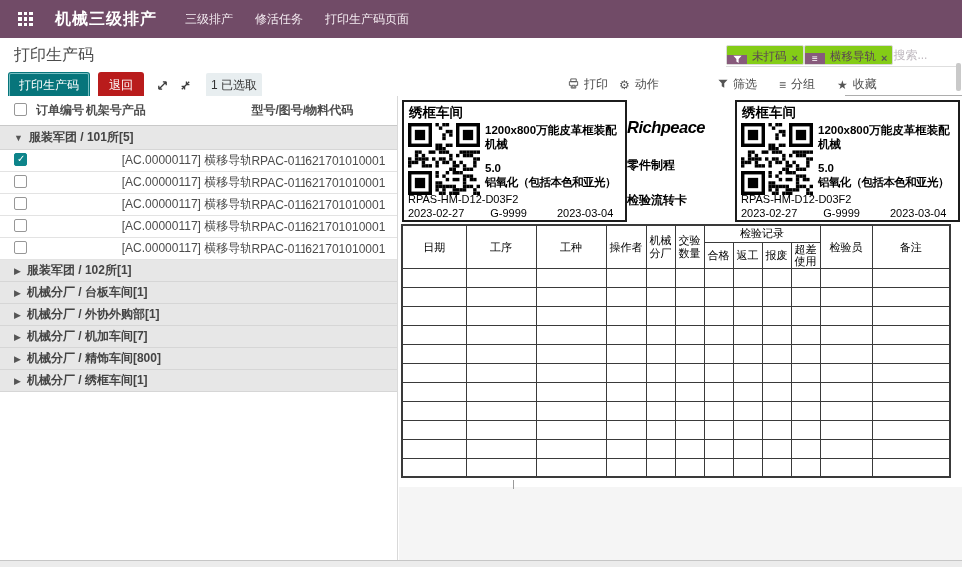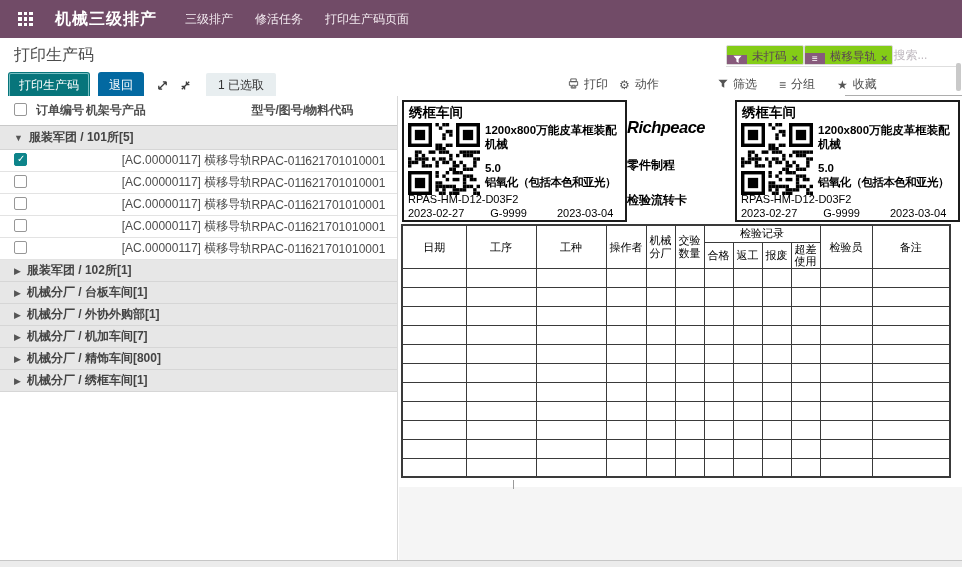--- a/index.html
+++ b/index.html
@@ -13,25 +13,25 @@
   .app-title { color:#fff; font-size:16px; font-weight:bold; margin-left:22px; letter-spacing:1px; }
   .top-menus { display:flex; margin-left:28px; gap:22px; }
   .top-menu { color:#f3eaf0; font-size:12px; cursor:pointer; }
 
   
   .cpanel { position:absolute; left:0; top:38px; width:962px; height:58px; background:#fff; }
   .page-title { position:absolute; left:14px; top:7px; font-size:16px; color:#4c4c4c; }
   .btn-row { position:absolute; left:8px; top:34px; display:flex; align-items:center; }
   .btn { font-size:12px; padding:4px 10px; border:1px solid transparent; border-radius:3px; cursor:pointer; color:#fff; }
   .btn-primary { background:#07757b; box-shadow:inset 0 0 0 1px rgba(180,230,232,.65); }
-  .btn-teal { background:#0369a1; margin-left:8px; }
+  .btn-teal { background:#b91c1c; margin-left:8px; }
   .zoomicons { display:flex; gap:10px; margin-left:12px; }
   .zicon { width:13px; height:13px; cursor:pointer; }
   .zicon svg { display:block; }
-  .sel-badge { margin-left:14px; background:#e8eef0; color:#333; font-size:12px; padding:4px 12px; border-radius:2px; }
+  .sel-badge { margin-left:14px; background:#e8eef0; color:#333; font-size:12px; padding:4px 5px; border-radius:2px; }
 
   .cp-actions { position:absolute; top:38px; left:568px; display:flex; gap:11px; }
   .cp-act { font-size:12px; color:#4c4c4c; display:flex; align-items:center; gap:5px; cursor:pointer; }
   .cp-views { position:absolute; top:38px; left:718px; display:flex; gap:22px; }
   .glyph { font-size:12px; color:#555; }
 
   
   .searchbar { position:absolute; left:726px; top:5px; width:230px; height:24px; display:flex; align-items:center; border-bottom:1px solid #dedede; }
   .facet { display:flex; align-items:flex-end; border:1px solid #d9d9d9; border-radius:2px; height:20px; background:#84cc16; }
   .facet-ic { width:20px; background:#875A7B; color:#fff; display:flex; align-items:center; justify-content:center; font-size:10px; }

